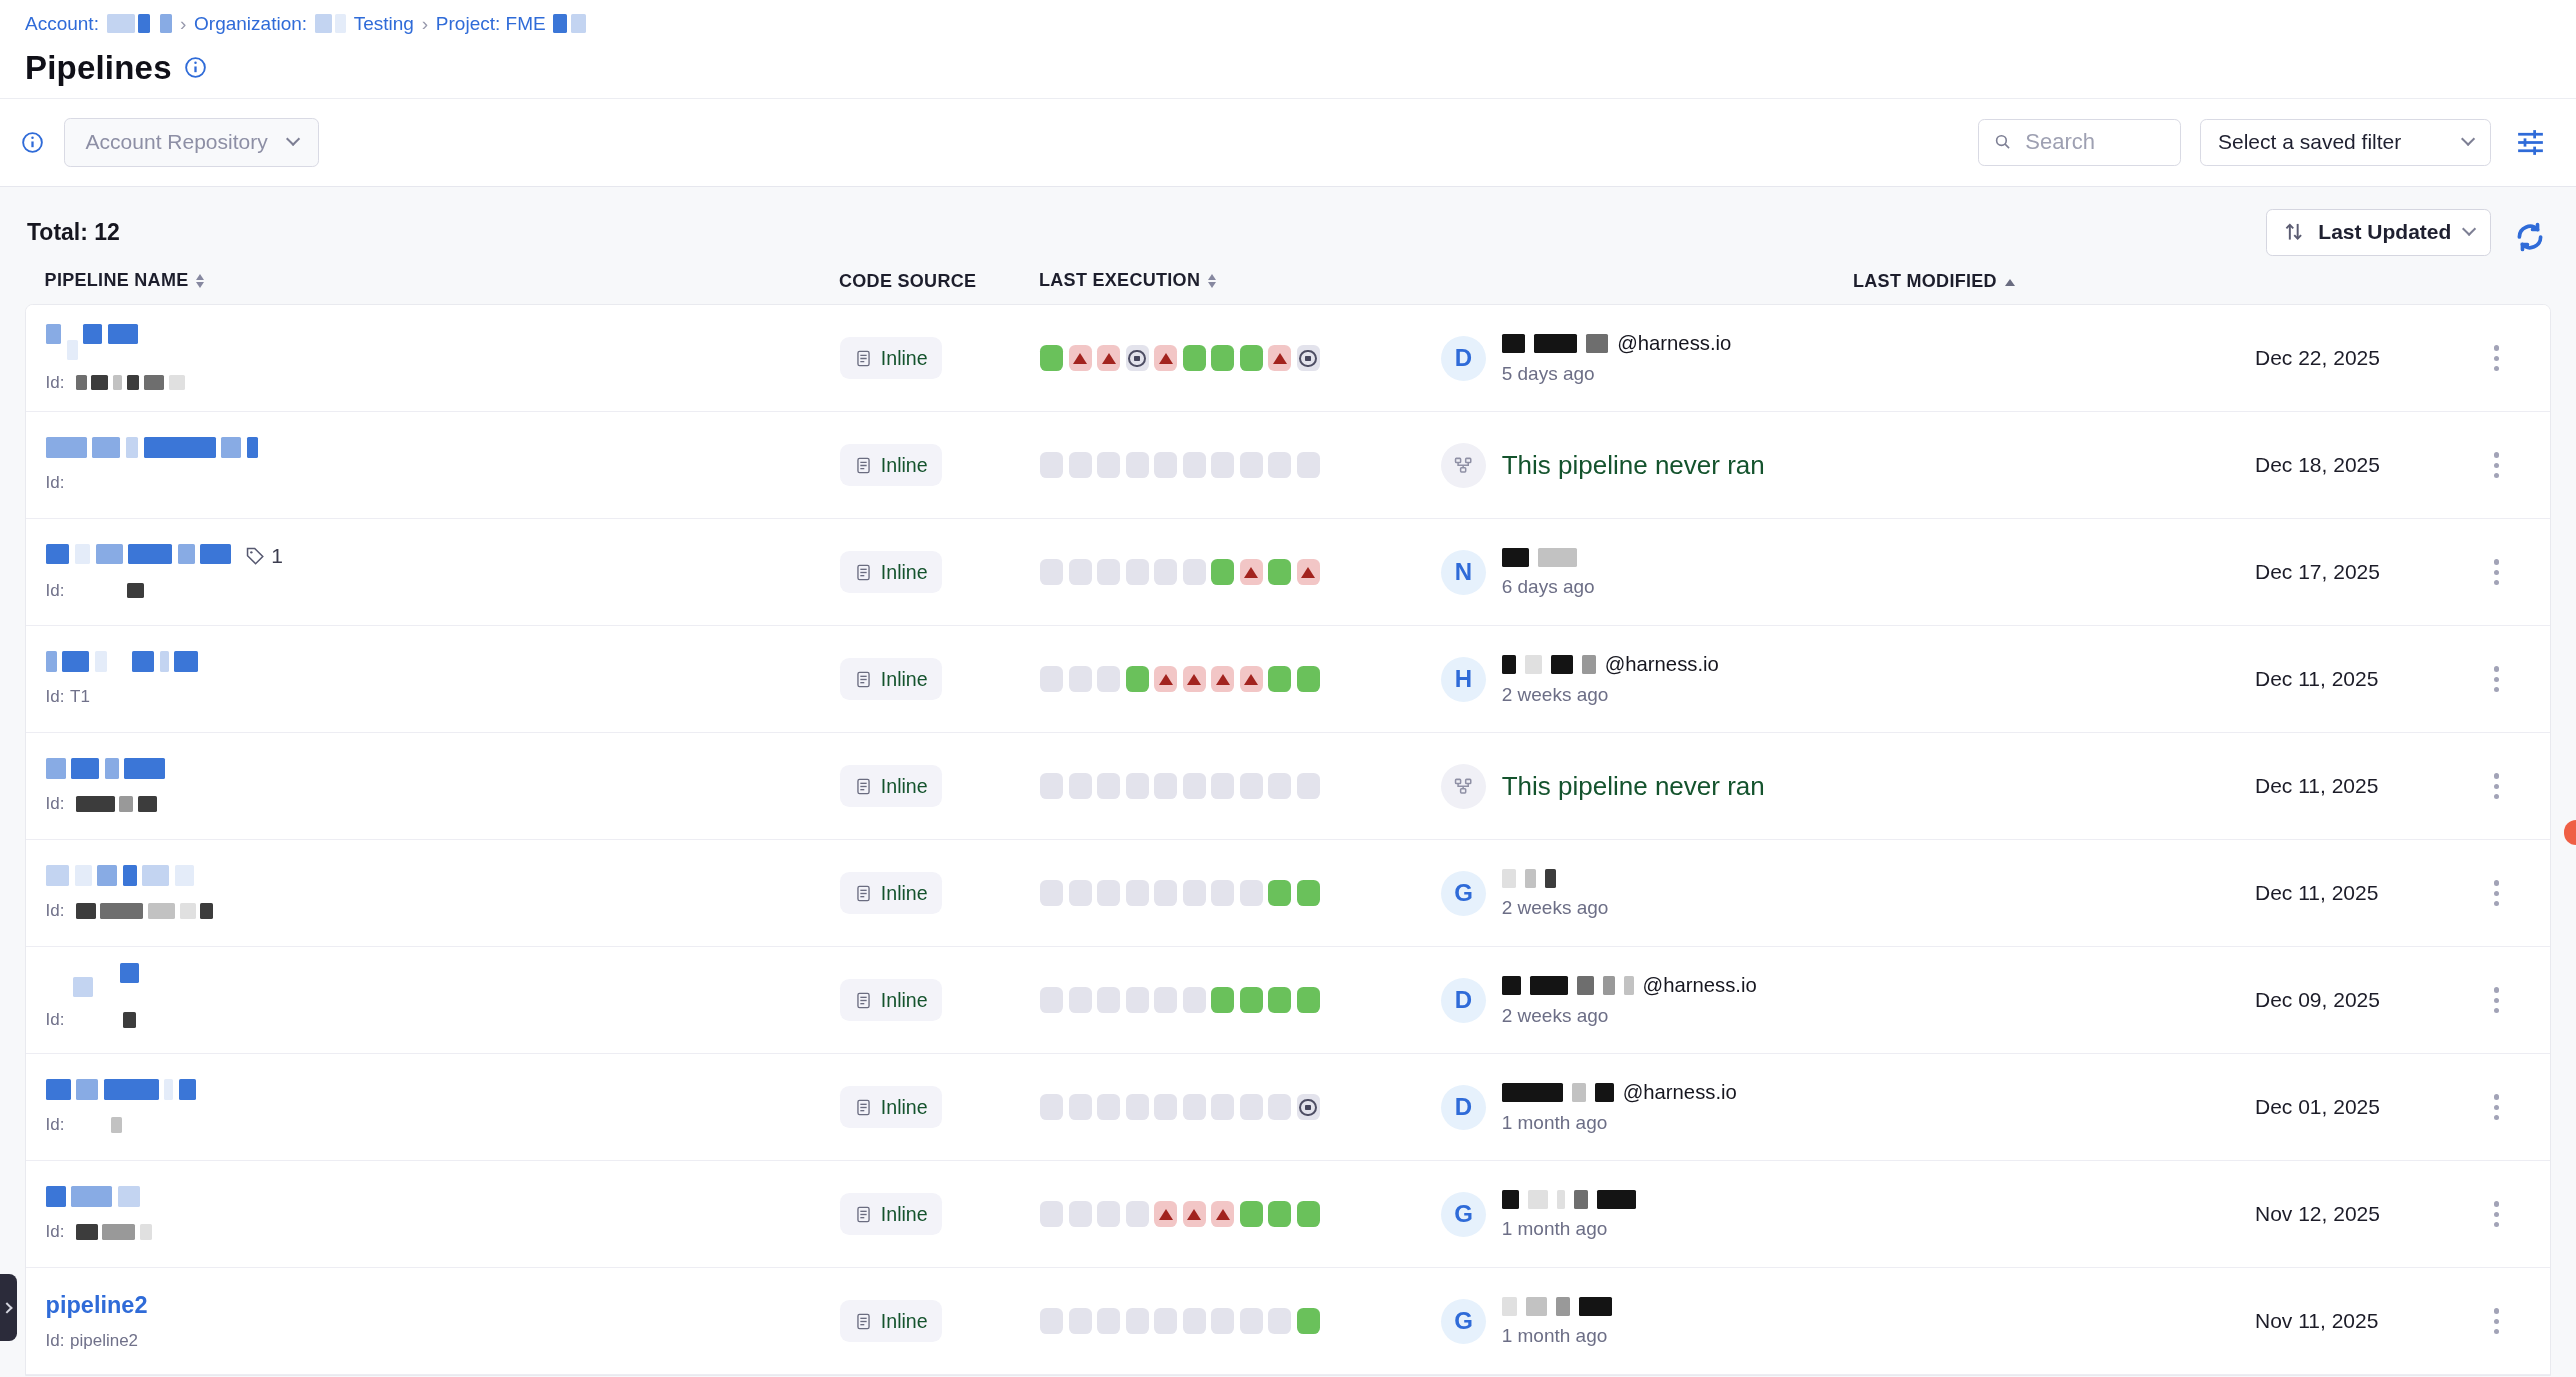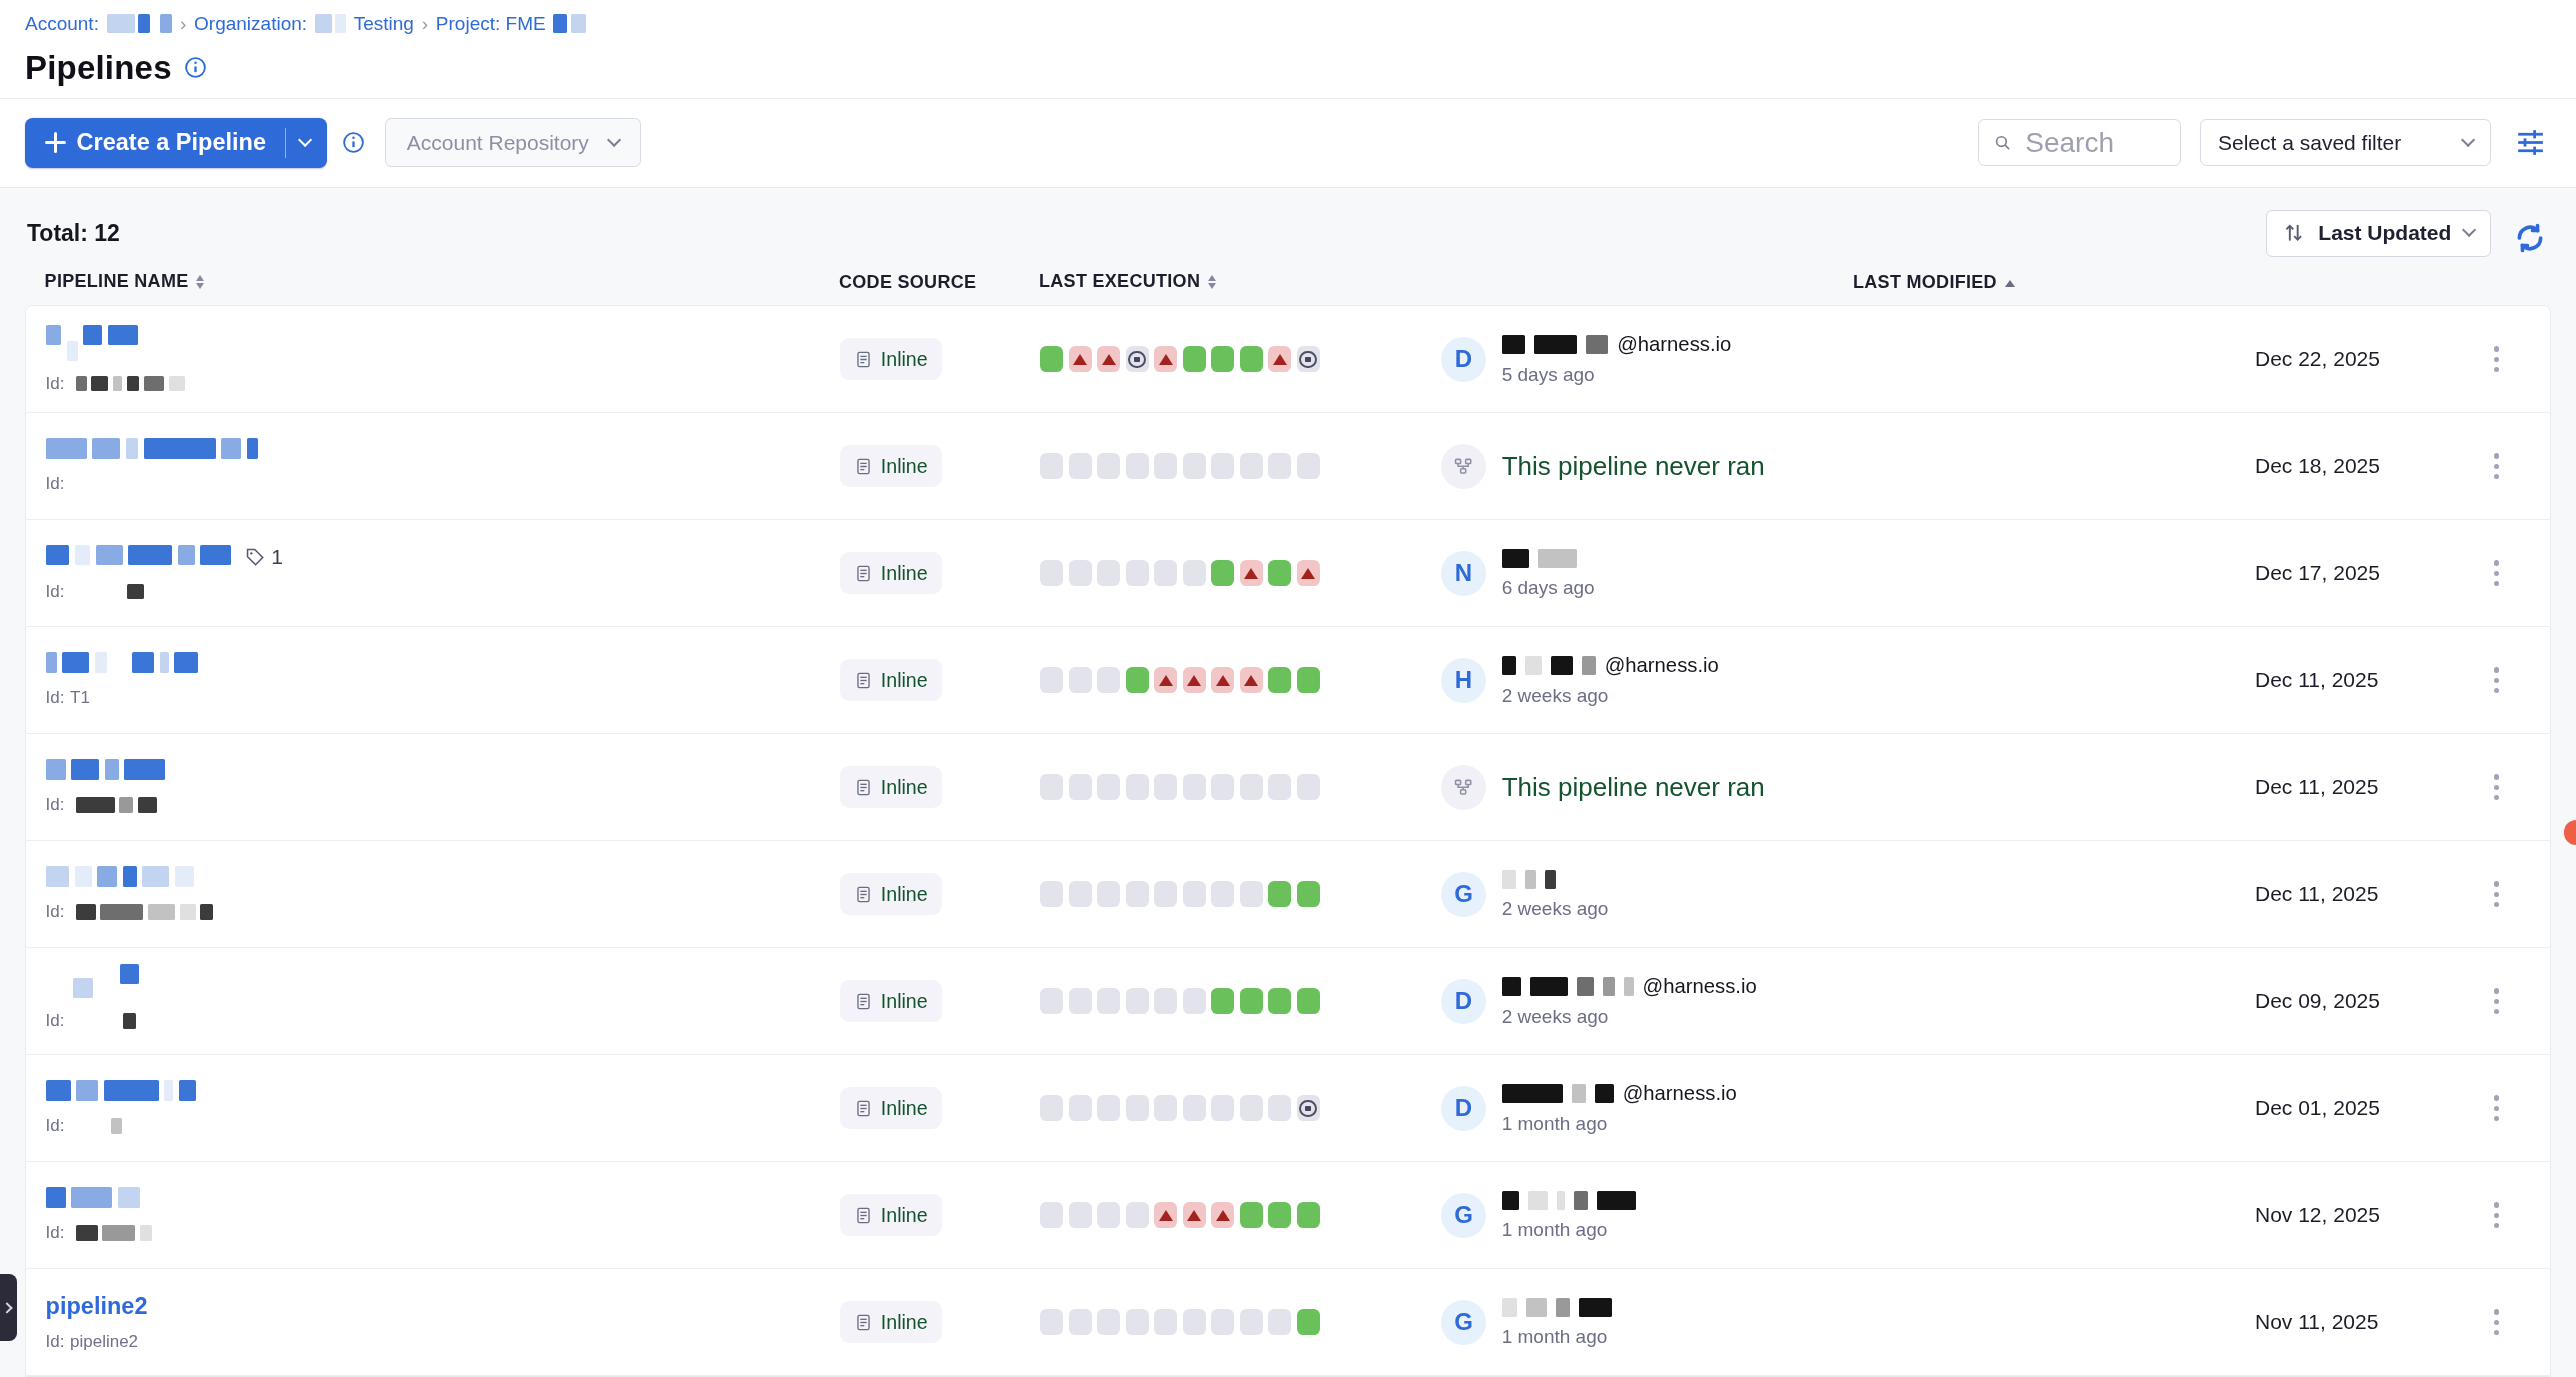--- a/index.html
+++ b/index.html
@@ -40,21 +40,21 @@
   .select-pill {
     display:flex; align-items:center; gap:20.3px; height:49px; padding:0 20.3px;
     background:#f8f9fb; border:0.8px solid #d9dae4; border-radius:6.3px;
     font-size:21px; color:#8d8fa5; cursor:pointer;
   }
   .toolbar .spacer { flex:1; }
   .search-box {
     display:flex; align-items:center; gap:11px; width:203px; height:47px;
     border:0.8px solid #d9dae4; border-radius:6.3px; background:#fff; padding:0 14px;
   }
-  .search-box input { border:none; outline:none; width:100%; font-size:28px; color:#0f766e; font-family:"Liberation Sans",sans-serif; background:transparent; }
+  .search-box input { border:none; outline:none; width:100%; font-size:22px; color:#0f766e; font-family:"Liberation Sans",sans-serif; background:transparent; }
   .search-box input::placeholder { color:#9ea0b2; }
   .filter-pill {
     display:flex; align-items:center; justify-content:space-between; width:291px; height:47px; padding:0 17px;
     background:#fff; border:0.8px solid #d9dae4; border-radius:6.3px; font-size:21px; color:#1f2030; cursor:pointer;
   }
   .sliders-btn { width:41px; height:41px; display:flex; align-items:center; justify-content:center; cursor:pointer; }
   
   .content { background:#f7f8fa; height:1203px; }
   .controls { display:flex; align-items:center; justify-content:space-between; padding:22px 27px 14px; }
   .total { font-size:23px; font-weight:800; color:#16161f; }
@@ -144,26 +144,20 @@
     <span class="page-title">Pipelines</span>
     <svg class="info-ic" viewBox="0 0 24 24" fill="none" stroke="#2f6bd8" stroke-width="1.8">
       <circle cx="12" cy="12" r="9"></circle>
         <line x1="12" y1="11" x2="12" y2="16.5" stroke-width="2.2"></line>
         <circle cx="12" cy="7.5" r="1.2" fill="#2f6bd8" stroke="none"></circle>
     </svg>
   </div>
 </div>
 
 <div class="toolbar">
-  <div class="btn-create">
-    <span class="plus"></span>
-    <span class="lbl">Create a Pipeline</span>
-    <span class="divider"></span>
-    <span class="chev"></span>
-  </div>
   <svg class="info-ic" viewBox="0 0 24 24" fill="none" stroke="#2f6bd8" stroke-width="1.8" style="margin-left:-4.7px">
     <circle cx="12" cy="12" r="9"></circle>
       <line x1="12" y1="11" x2="12" y2="16.5" stroke-width="2.2"></line>
       <circle cx="12" cy="7.5" r="1.2" fill="#2f6bd8" stroke="none"></circle>
   </svg>
   <div class="select-pill">
     <span>Account Repository</span>
     <span class="chev"></span>
   </div>
   <div class="spacer"></div>

